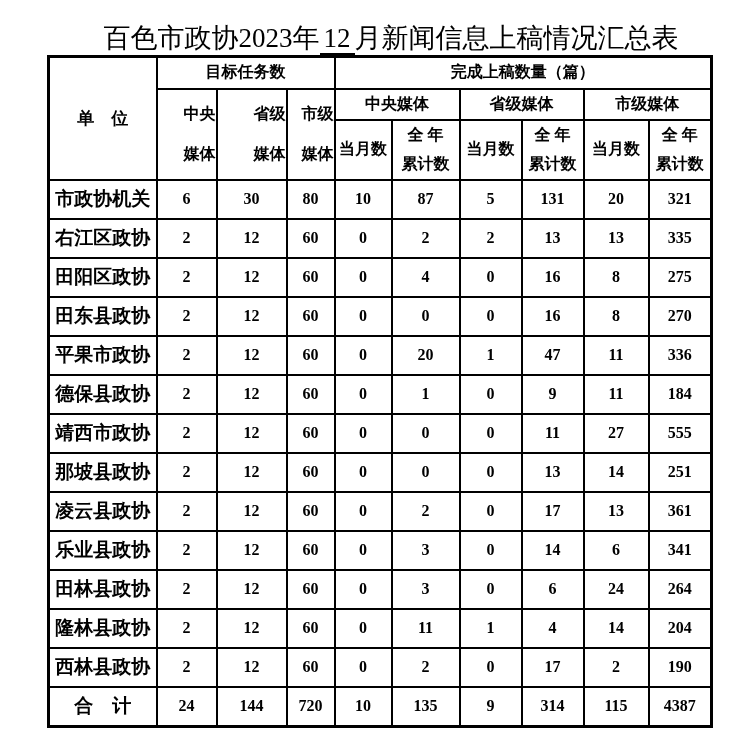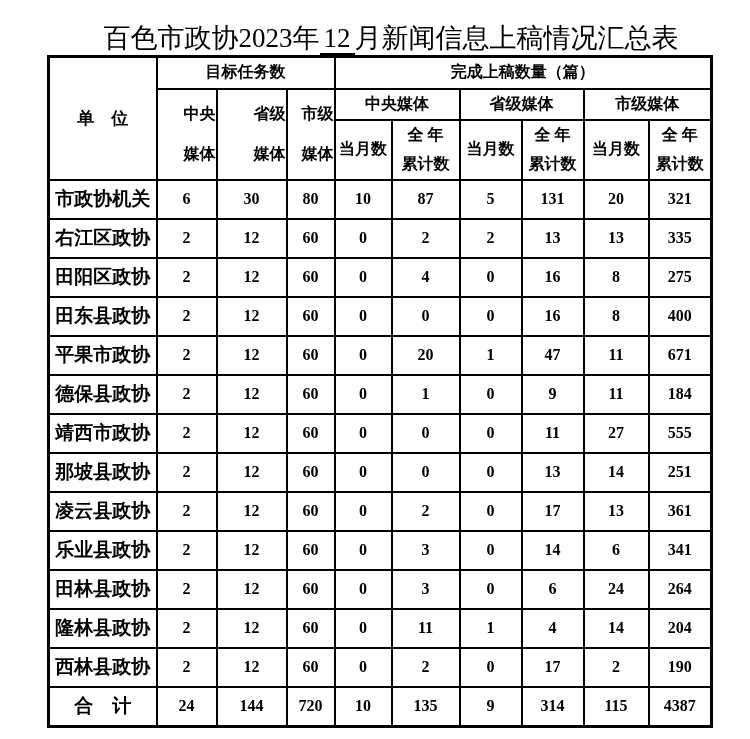--- a/index.html
+++ b/index.html
@@ -150,33 +150,33 @@
       <tr>
         <td class="row-name">田东县政协</td>
         <td>2</td>
         <td>12</td>
         <td>60</td>
         <td>0</td>
         <td>0</td>
         <td>0</td>
         <td>16</td>
         <td>8</td>
-        <td>400</td>
+        <td>270</td>
       </tr>
       <tr>
         <td class="row-name">平果市政协</td>
         <td>2</td>
         <td>12</td>
         <td>60</td>
         <td>0</td>
         <td>20</td>
         <td>1</td>
         <td>47</td>
         <td>11</td>
-        <td>671</td>
+        <td>336</td>
       </tr>
       <tr>
         <td class="row-name">德保县政协</td>
         <td>2</td>
         <td>12</td>
         <td>60</td>
         <td>0</td>
         <td>1</td>
         <td>0</td>
         <td>9</td>

